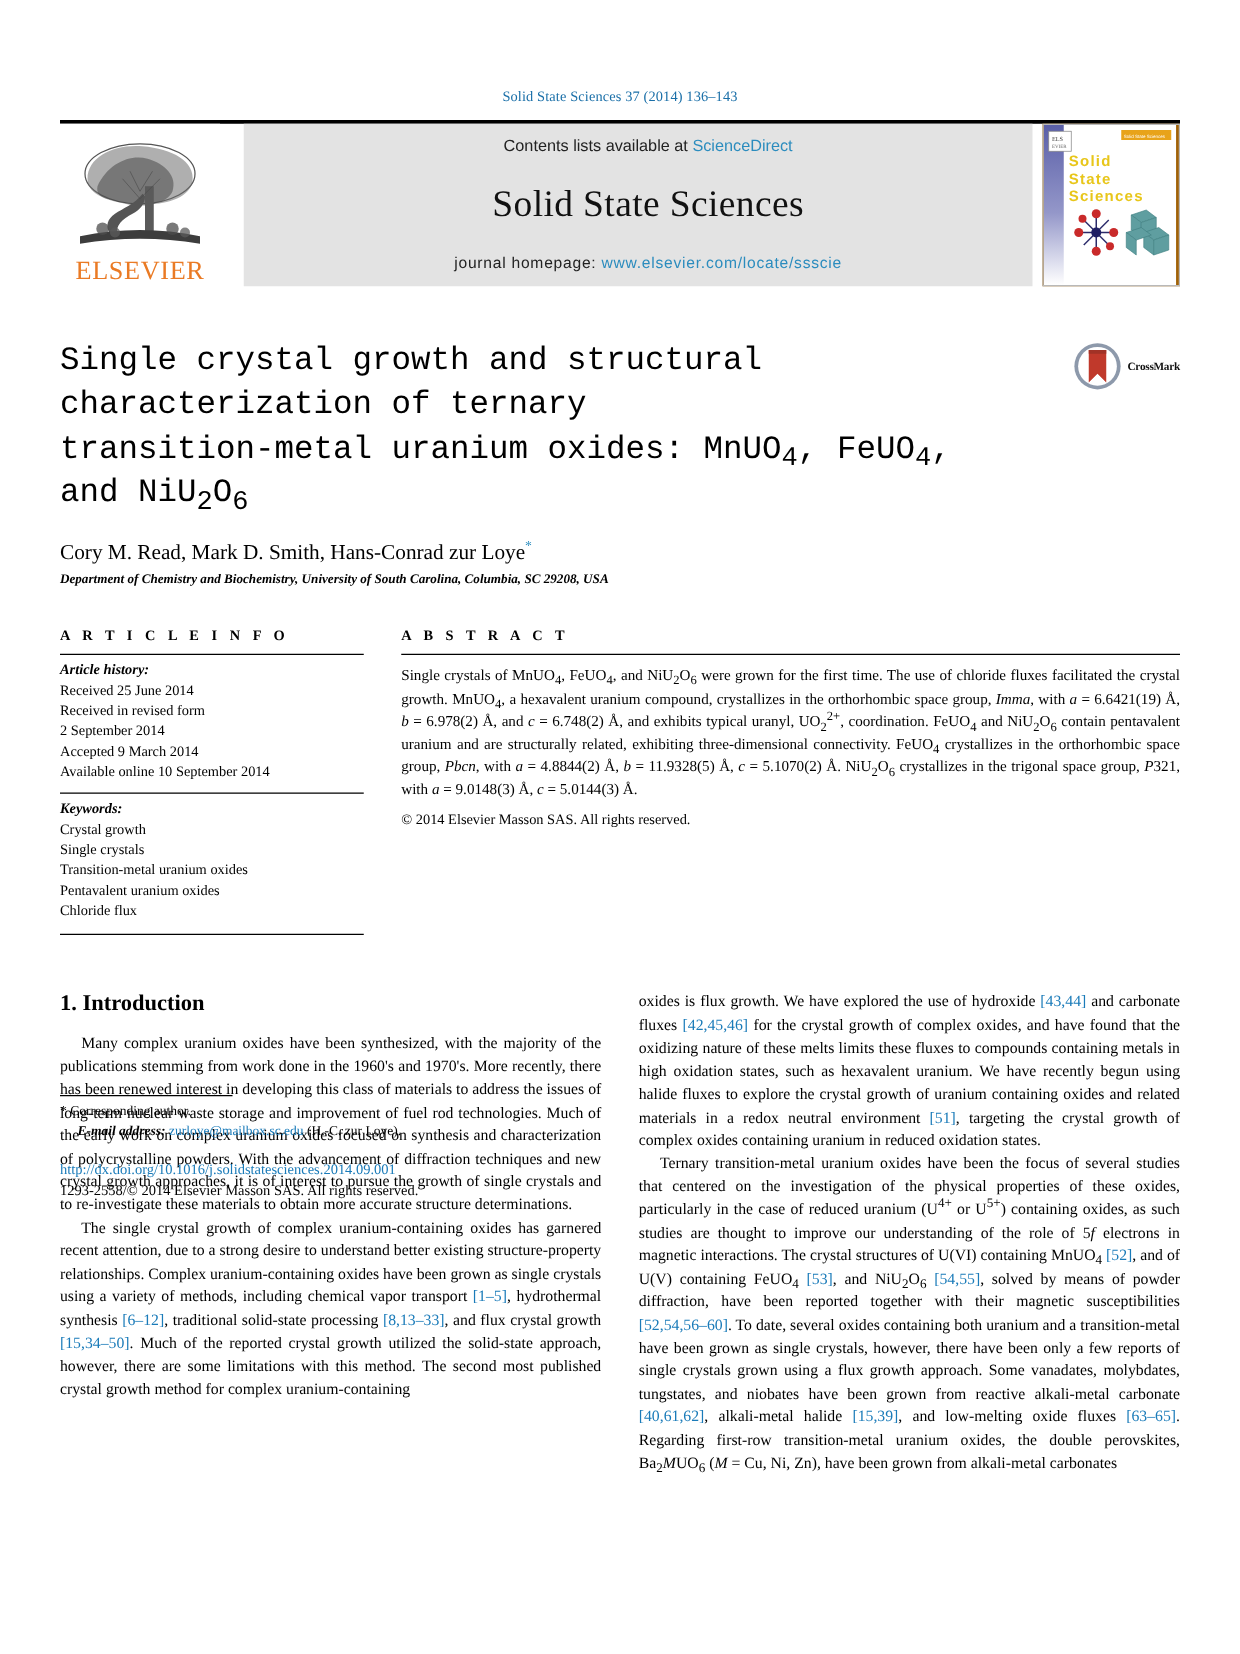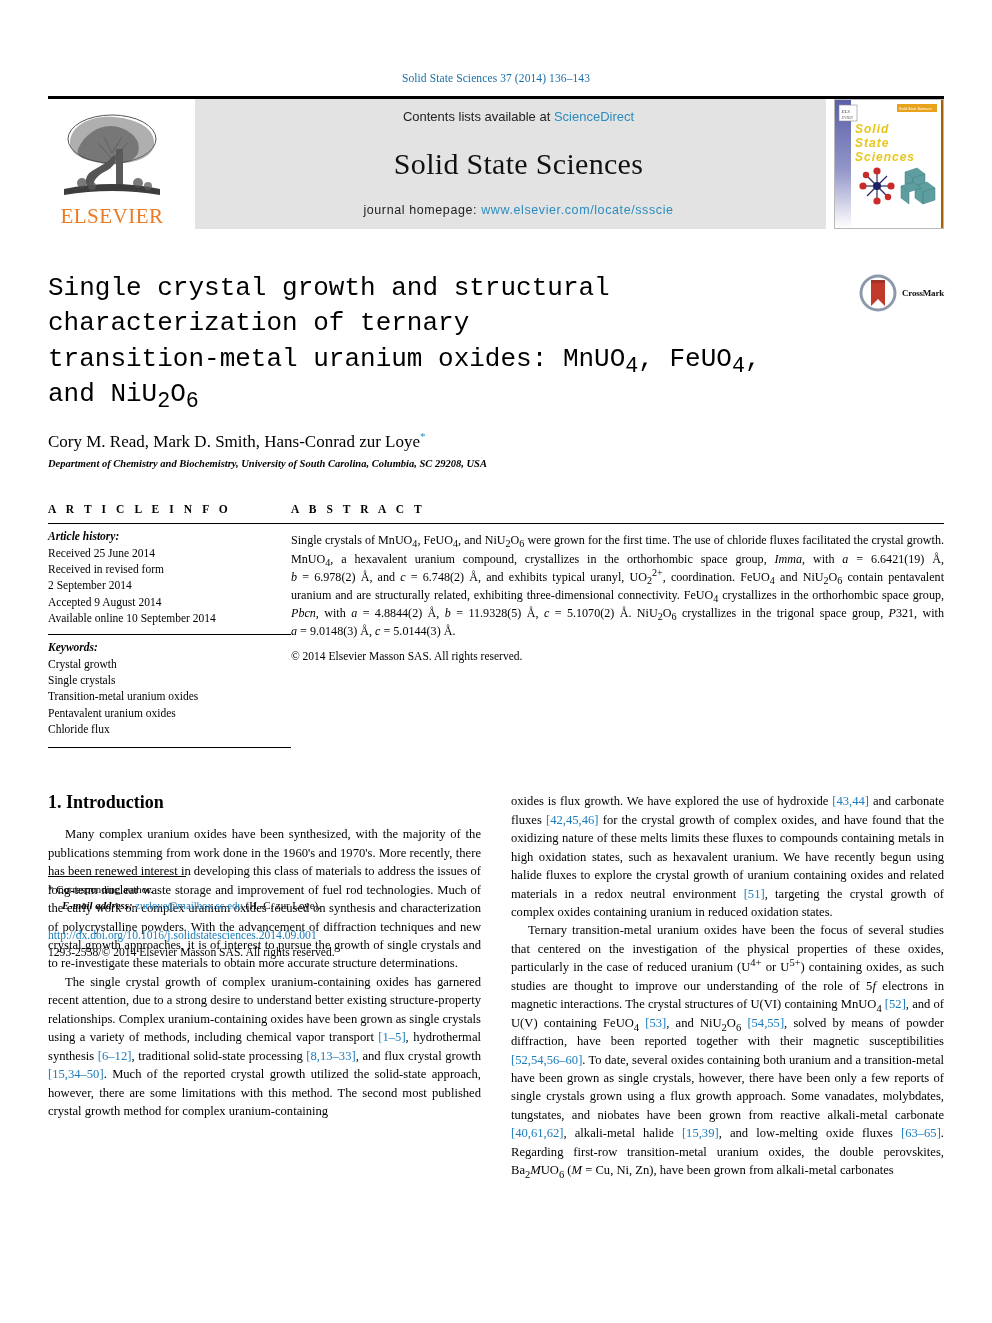--- a/index.html
+++ b/index.html
@@ -90,21 +90,20 @@
   }
   .homepage-line .url { color: #2b8cbe; }
   .cover-thumb {
     flex: 0 0 108px;
     width: 108px;
     margin-left: 8px;
     border: 1px solid #b9b9b9;
     background: #a16207;
     position: relative;
     overflow: hidden;
-    font-style: italic;
   }
 
   
   .titleblock {
     margin-top: 42px;
     position: relative;
     min-height: 64px;
   }
   .paper-title {
     font-family: Liberation Mono, monospace;
@@ -143,20 +142,21 @@
     font-style: italic;
     font-weight: bold;
     font-size: 10.5px;
     color: #000;
   }
 
   
   .infoabs {
     margin-top: 34px;
     display: flex;
+    gap: 30px;
   }
   .col-info { flex: 0 0 243px; }
   .col-abs  { flex: 1 1 auto; }
 
   .sec-head {
     font-family: "Liberation Serif", serif;
     font-size: 11.5px;
     font-weight: bold;
     letter-spacing: 3.6px;
     color: #000;
@@ -372,21 +372,21 @@
   <div class="infoabs">
 
     <div class="col-info">
       <div class="sec-head">A R T I C L E  I N F O</div>
       <div class="rule"></div>
       <div class="hist">
         <div class="lead">Article history:</div>
         <div>Received 25 June 2014</div>
         <div>Received in revised form</div>
         <div>2 September 2014</div>
-        <div>Accepted 9 August 2014</div>
+        <div>Accepted 9 March 2014</div>
         <div>Available online 10 September 2014</div>
       </div>
       <div class="kwblock">
         <div class="rule"></div>
         <div class="kw">
           <div class="lead">Keywords:</div>
           <div>Crystal growth</div>
           <div>Single crystals</div>
           <div>Transition-metal uranium oxides</div>
           <div>Pentavalent uranium oxides</div>

